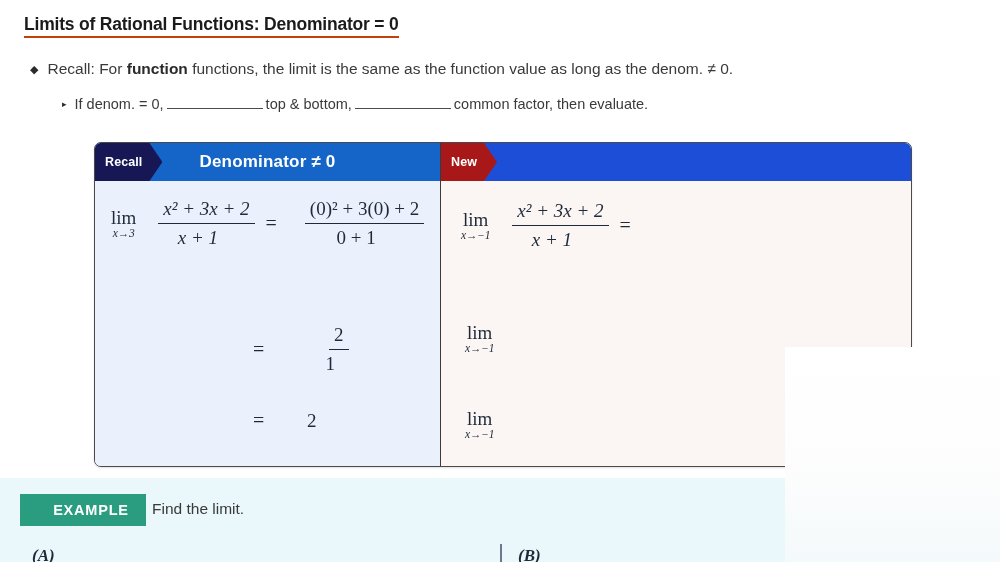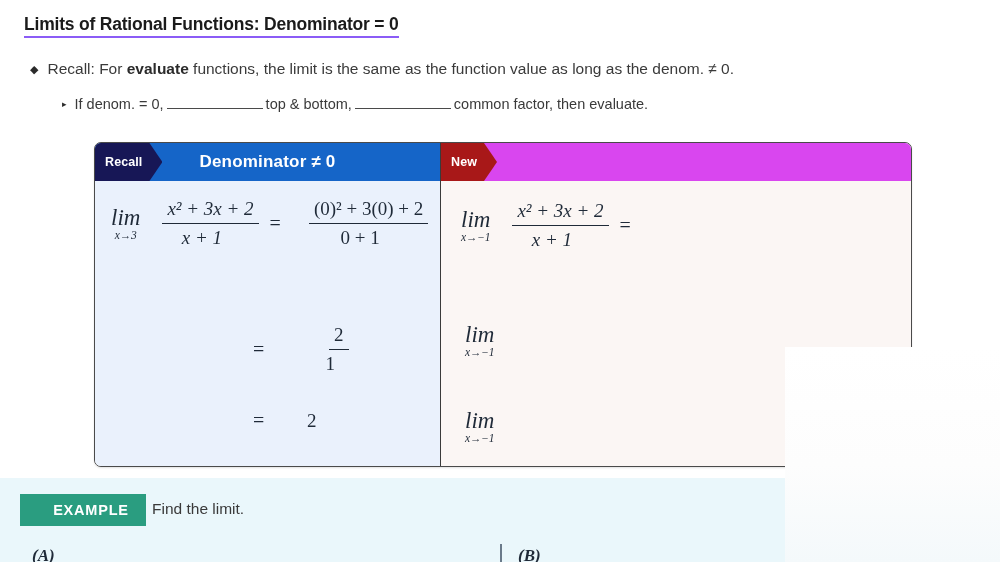--- a/index.html
+++ b/index.html
@@ -19,21 +19,21 @@
 
   
   .slide-title {
     position: absolute;
     left: 24px;
     top: 14px;
     font-size: 17.5px;
     font-weight: bold;
     color: #1b1b1b;
     letter-spacing: -0.2px;
-    border-bottom: 2px solid #8b5cf6;
+    border-bottom: 2px solid #c2410c;
     padding-bottom: 2px;
     line-height: 1.15;
   }
 
   
   .bullet-1 {
     position: absolute;
     left: 30px;
     top: 60px;
     font-size: 15.5px;
@@ -107,21 +107,21 @@
     display: flex;
     align-items: center;
     justify-content: center;
     color: #ffffff;
     font-size: 17px;
     font-weight: bold;
     letter-spacing: 0.2px;
     text-align: center;
   }
   .head-blue   { background: #1565c8; }
-  .head-orange { background: #d946ef; }
+  .head-orange { background: #1d4ed8; }
 
   
   .corner-tag {
     position: absolute;
     left: 0;
     top: 0;
     height: 100%;
     display: flex;
     align-items: center;
     padding-left: 10px;
@@ -149,21 +149,21 @@
   }
   .mi { font-style: italic; }
 
   .limop {
     display: inline-flex;
     flex-direction: column;
     align-items: center;
     vertical-align: middle;
     line-height: 1;
   }
-  .limop .lim-main { font-size: 23px; font-style: italic; }
+  .limop .lim-main { font-size: 19px; }
   .limop .lim-sub  { font-size: 11.5px; margin-top: 1px; letter-spacing: -0.2px; }
 
   .frac {
     display: inline-flex;
     flex-direction: column;
     align-items: center;
     vertical-align: middle;
     margin: 0 5px;
   }
   .frac .num {
@@ -270,21 +270,21 @@
     background: linear-gradient(180deg, #ffffff 0%, #fdfdfd 55%, #f4f9fb 100%);
   }
 </style>
 </head>
 <body>
 
 <div class="slide-title">Limits of Rational Functions: Denominator = 0</div>
 
 <div class="bullet-1">
   <span class="diamond">◆</span>
-  <span><span>Recall: For </span><b>evaluate</b><span> functions, the limit is the same as the function value as long as the denom. ≠ 0.</span></span>
+  <span><span>Recall: For </span><b>function</b><span> functions, the limit is the same as the function value as long as the denom. ≠ 0.</span></span>
 </div>
 
 <div class="bullet-2">
   <span class="tri">▸</span>
   <span><span>If denom. = 0,</span><span class="blank-line"></span><span>top &amp; bottom,</span><span class="blank-line"></span><span>common factor, then evaluate.</span></span>
 </div>
 
 <div class="compare-table">
 
   <div class="col col-left">

